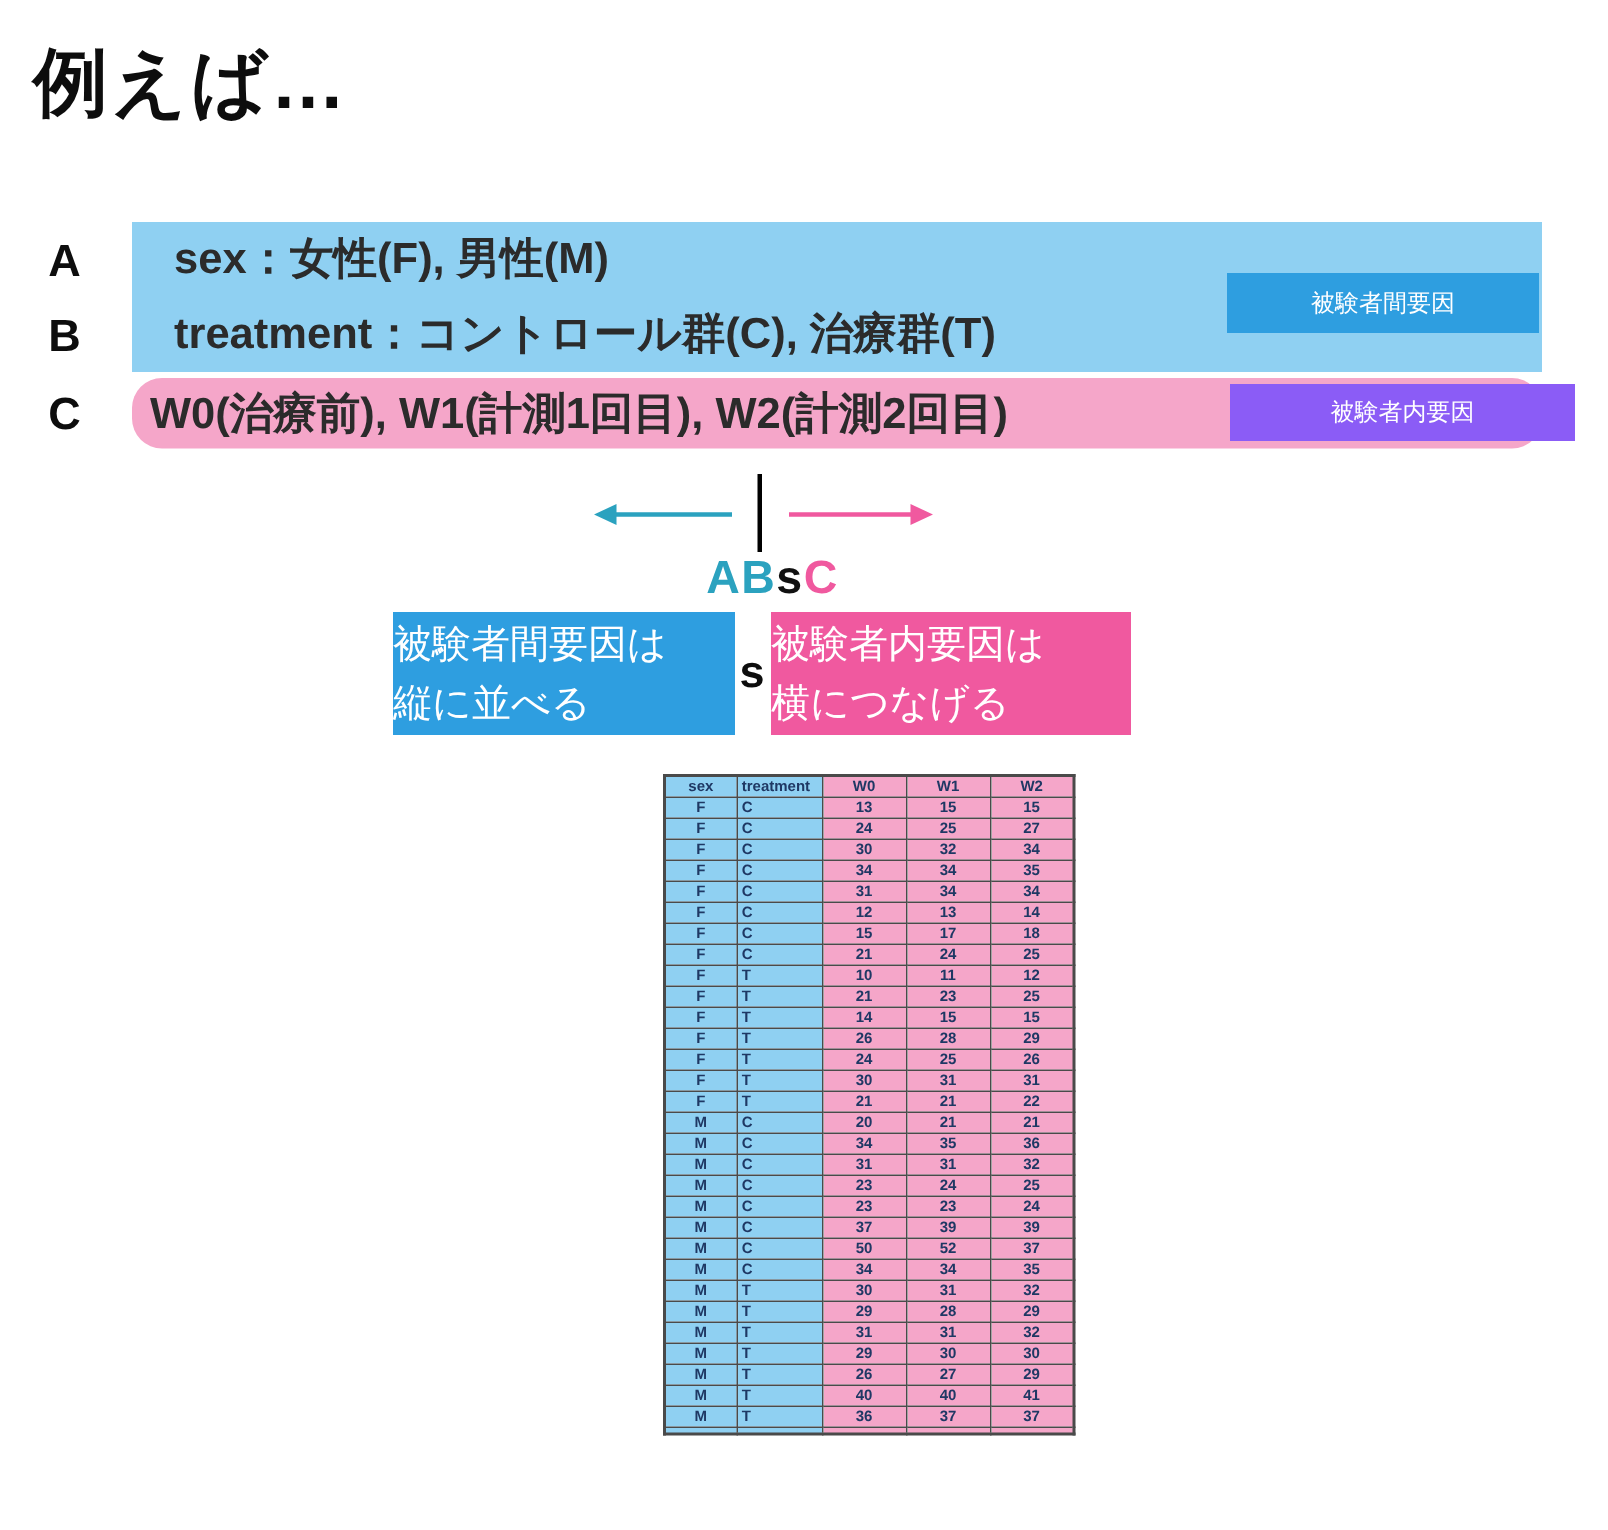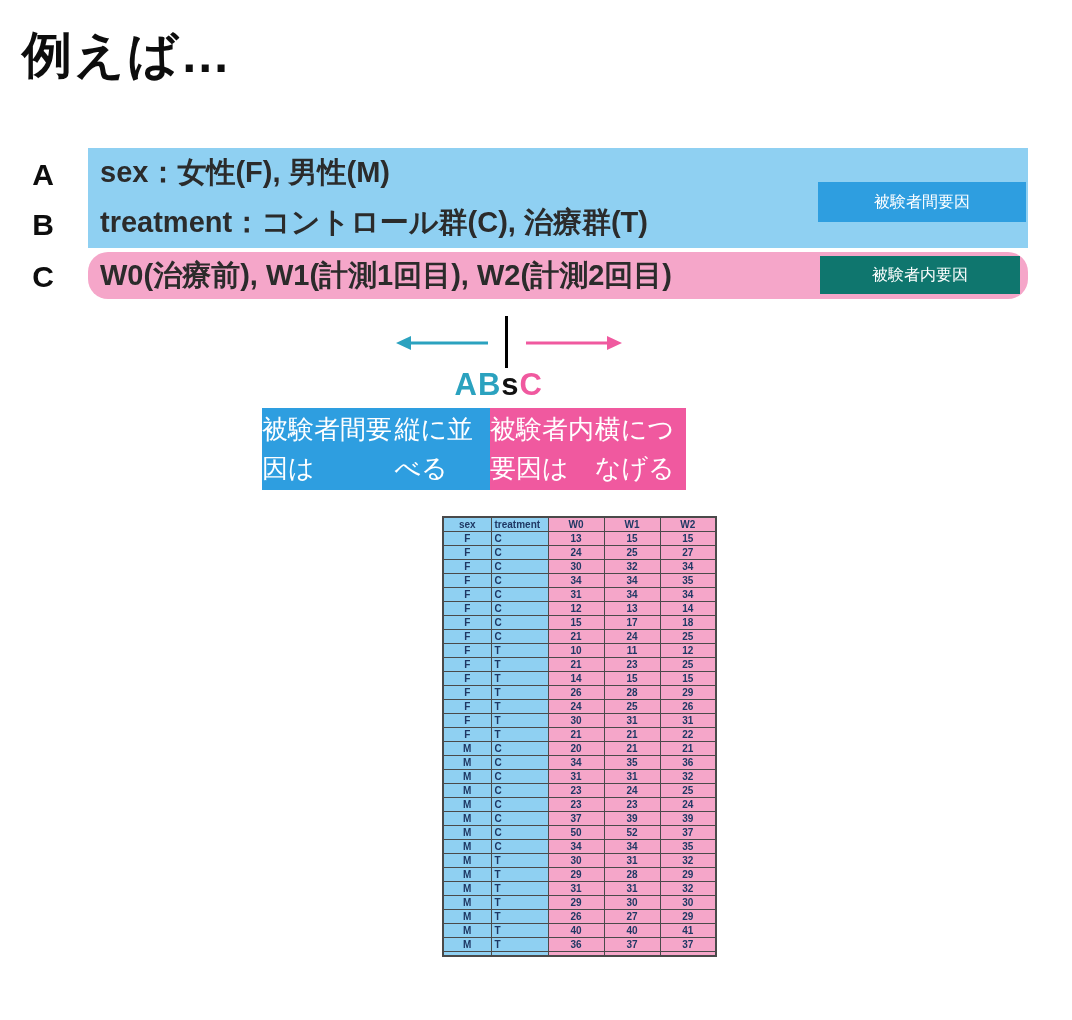--- a/index.html
+++ b/index.html
@@ -22,57 +22,57 @@
   .letter-a { top:158px; }
   .letter-b { top:208px; }
   .letter-c { top:260px; }
 
   
   .blue-block {
     position:absolute; left:88px; top:148px; width:940px; height:100px;
     background:#8FD0F2;
   }
   .blue-block .line {
-    height:50px; display:flex; align-items:center; padding-left:12px;
+    height:50px; display:flex; align-items:center; padding-left:28px;
     font-size:29px; font-weight:bold; color:#2b2b2b;
   }
   .pink-block {
     position:absolute; left:88px; top:252px; width:940px; height:47px;
     background:#F5A6C9; display:flex; align-items:center; padding-left:12px;
     font-size:29px; font-weight:bold; color:#2b2b2b;border-radius:20px;
   }
   .badge {
     position:absolute; display:flex; align-items:center; justify-content:center;
     color:#ffffff; font-size:16px; font-weight:normal;
   }
   .badge-between { left:818px; top:182px; width:208px; height:40px; background:#2E9EE0; }
-  .badge-within  { left:820px; top:256px; width:200px; height:38px; background:#0f766e; }
+  .badge-within  { left:820px; top:256px; width:230px; height:38px; background:#8b5cf6; }
 
   
   .vline { position:absolute; left:505px; top:316px; width:3px; height:52px; background:#000; }
   .arrow { position:absolute; top:334px; }
   .arrow-left  { left:396px; }
   .arrow-right { left:522px; }
 
   .formula {
-    position:absolute; left:423px; top:367px; width:120px; text-align:right;
+    position:absolute; left:455px; top:367px; width:120px; text-align:center;
     font-size:31px; font-weight:bold; letter-spacing:1px;
   }
   .formula .teal { color:#2BA2BF; }
   .formula .blk  { color:#111; }
   .formula .pink { color:#F0599F; }
 
   
   .callout {
     position:absolute; top:408px; height:82px;
-    display:flex; flex-direction:row; align-items:center; justify-content:center;
+    display:flex; flex-direction:column; align-items:flex-start; justify-content:center;
     color:#ffffff; font-size:26px; line-height:1.5; font-weight:normal;
   }
   .callout-between { left:262px; width:228px; background:#2E9EE0; }
-  .callout-within  { left:490px; width:196px; background:#F0599F; }
+  .callout-within  { left:514px; width:240px; background:#F0599F; }
   .callout-s {
     position:absolute; left:493px; top:432px;
     font-size:30px; font-weight:bold; color:#0d0d0d;
   }
 
   
   .tbl-wrap { position:absolute; left:405px; top:516px;padding-left:37px; }
   table.data {
     border-collapse:collapse; table-layout:fixed;
     border:2px solid #4a4a4a;

